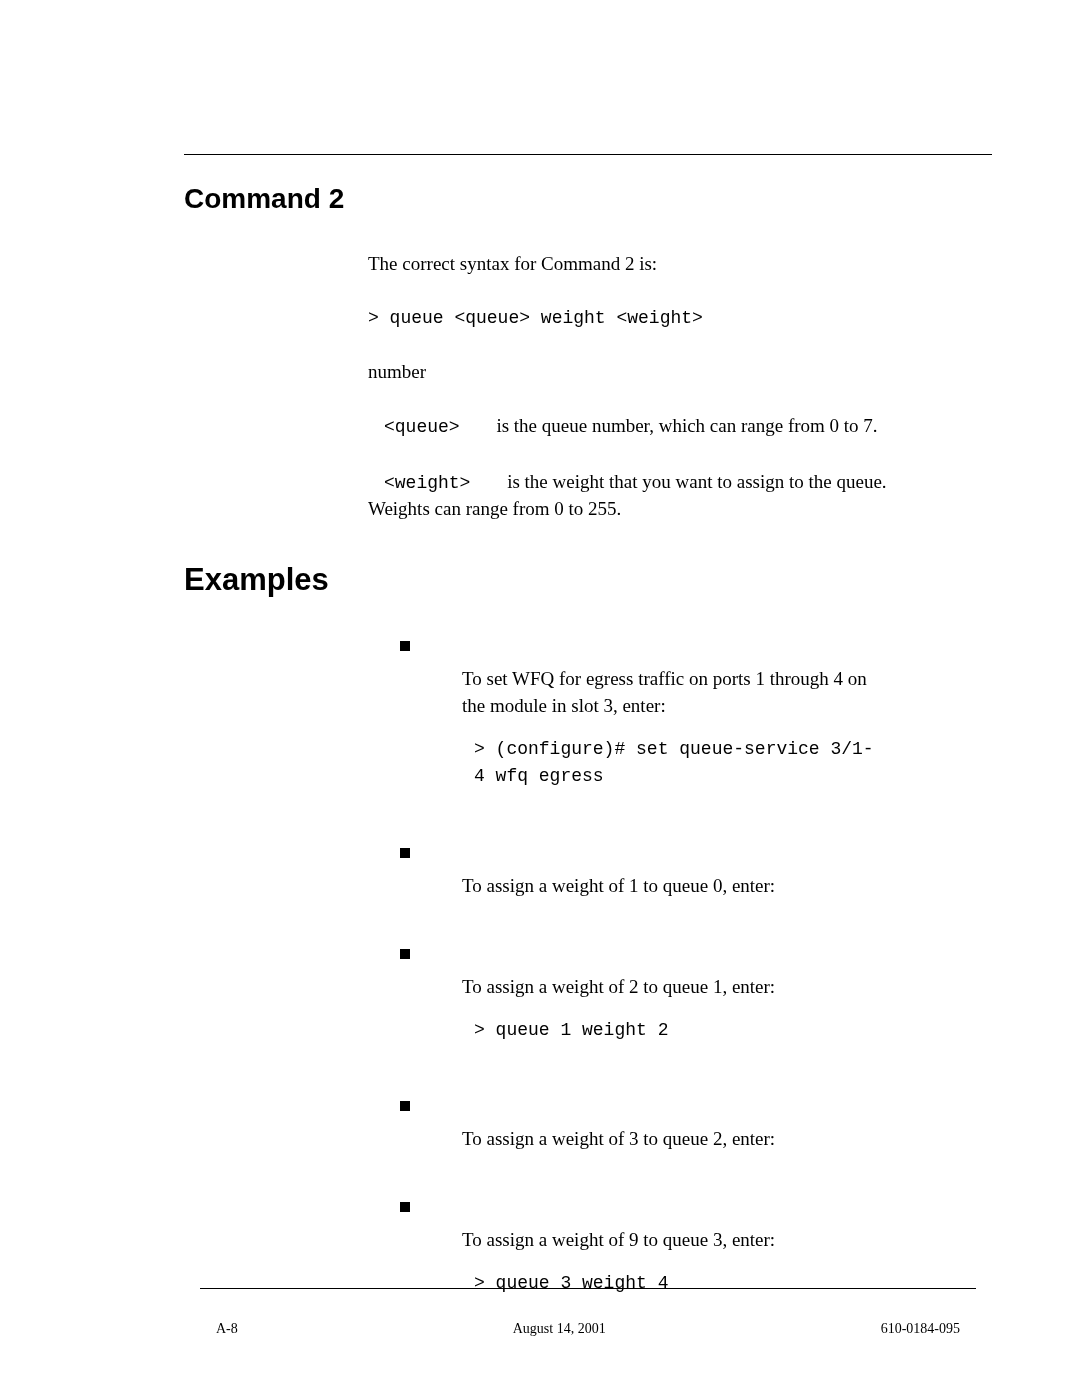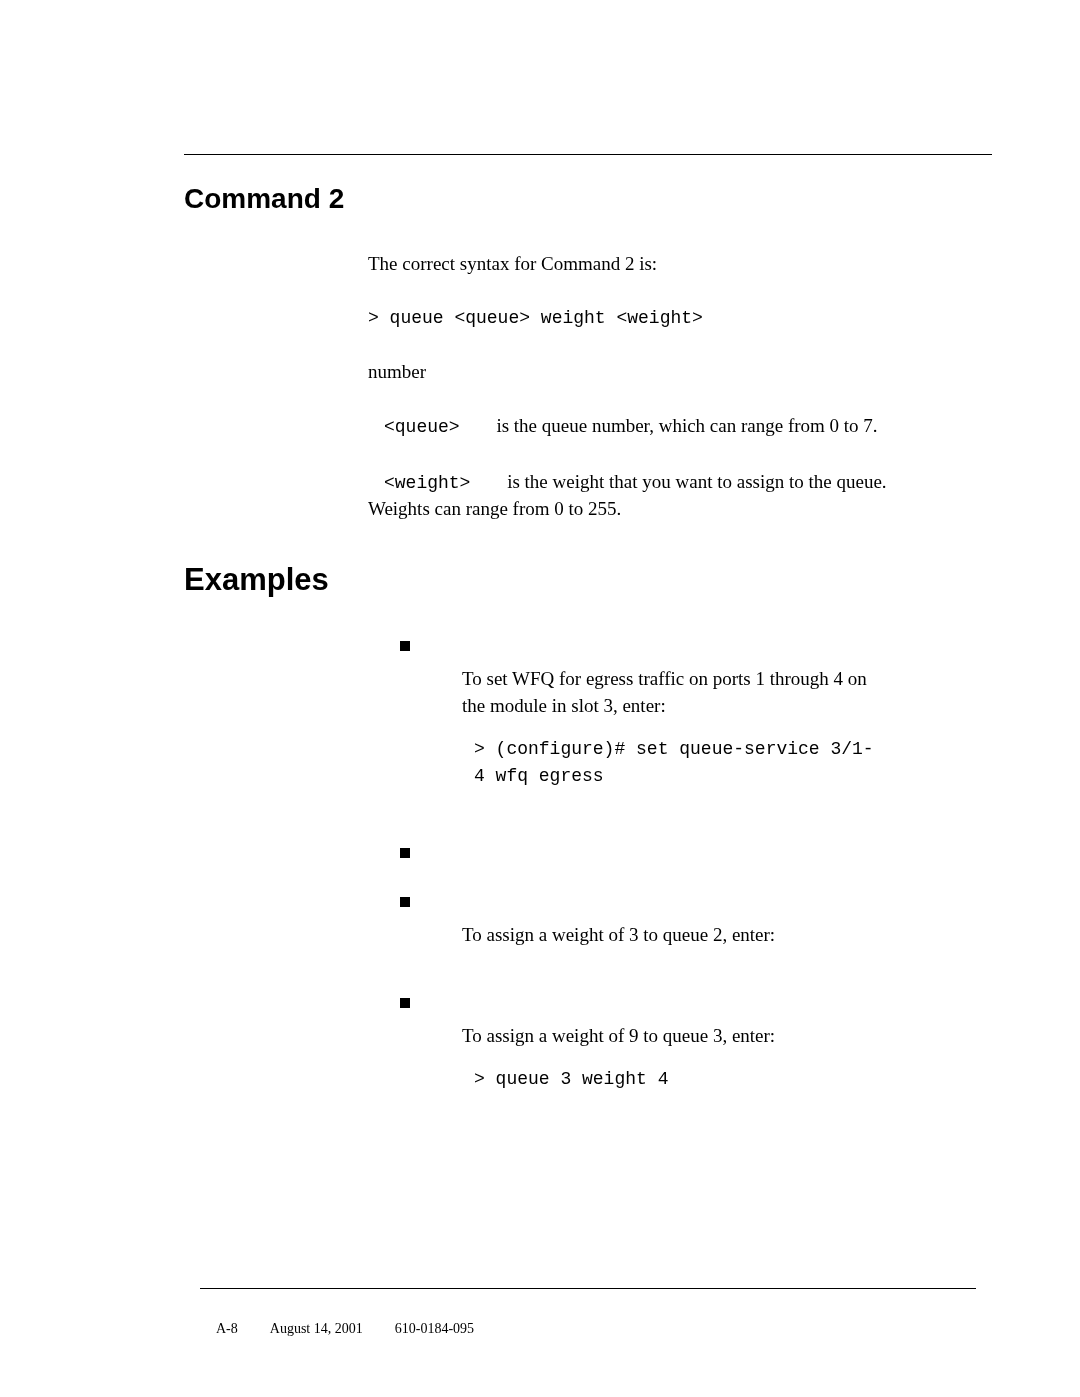--- a/index.html
+++ b/index.html
@@ -12,21 +12,21 @@
   .mono-inline { font-family: 'Courier New', Courier, monospace; font-size: 18px; }
   .sub-heading { font-family: Arial, Helvetica, sans-serif; font-weight: bold; font-size: 31px; margin-top: 40px; margin-bottom: 36px; }
   .list-block { margin-left: 200px; max-width: 560px; }
   .list-item { display: flex; margin-bottom: 14px; font-size: 19px; line-height: 1.4; }
   .bullet { width: 10px; height: 10px; background: #000; flex-shrink: 0; margin-top: 7px; margin-right: 20px; }
   .item-content { flex: 1; }
   .item-text { margin-bottom: 10px; }
   .item-code { font-family: 'Courier New', Courier, monospace; font-size: 18px; margin-left: 28px; margin-bottom: 18px; line-height: 1.55; }
   .footer { position: absolute; bottom: 60px; left: 120px; right: 120px; }
   .footer-rule { border-top: 1px solid #000; margin-bottom: 10px; }
-  .footer-row { display: flex; justify-content: flex-start; font-size: 14px; font-family: Georgia, 'Times New Roman', serif; }
+  .footer-row { display: flex; justify-content: space-between; font-size: 14px; font-family: Georgia, 'Times New Roman', serif; }
 </style>
 </head>
 <body>
 
 <div class="page">
   <div class="top-rule"></div>
 
   <h2 class="section-heading">Command 2</h2>
 
   <div class="body-block">The correct syntax for Command 2 is:</div>
@@ -51,23 +51,31 @@
       <div class="bullet"></div>
       <div class="item-content">
         <div class="item-text">To set WFQ for egress traffic on ports 1 through 4 on the module in slot 3, enter:</div>
         <div class="item-code">&gt; (configure)# set queue-service 3/1-4 wfq egress</div>
       </div>
     </div>
 
     <div class="list-item">
       <div class="bullet"></div>
       <div class="item-content">
+        <div class="item-text">To assign a weight of 1 to queue 0, enter:</div>
       </div>
     </div>
 
+    <div class="list-item">
+      <div class="bullet"></div>
+      <div class="item-content">
+        <div class="item-text">To assign a weight of 2 to queue 1, enter:</div>
+        <div class="item-code">&gt; queue 1 weight 2</div>
+      </div>
+    </div>
 
     <div class="list-item">
       <div class="bullet"></div>
       <div class="item-content">
         <div class="item-text">To assign a weight of 3 to queue 2, enter:</div>
       </div>
     </div>
 
     <div class="list-item">
       <div class="bullet"></div>

